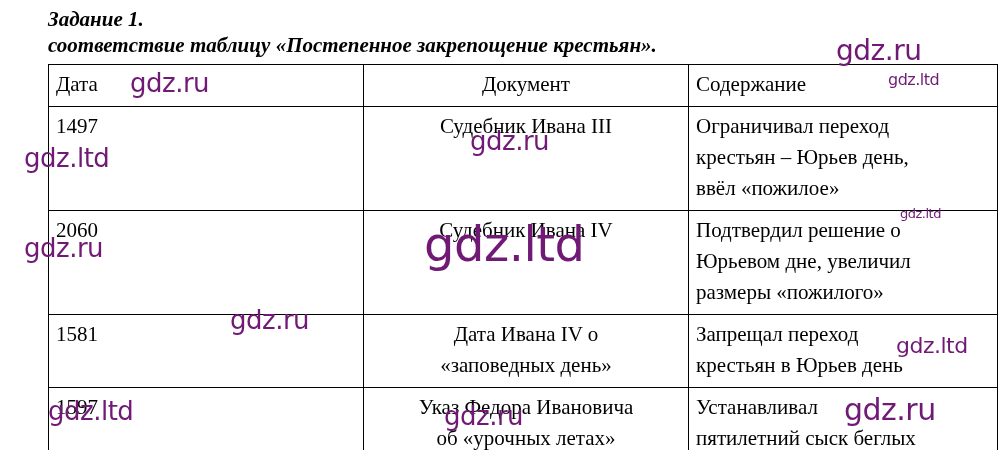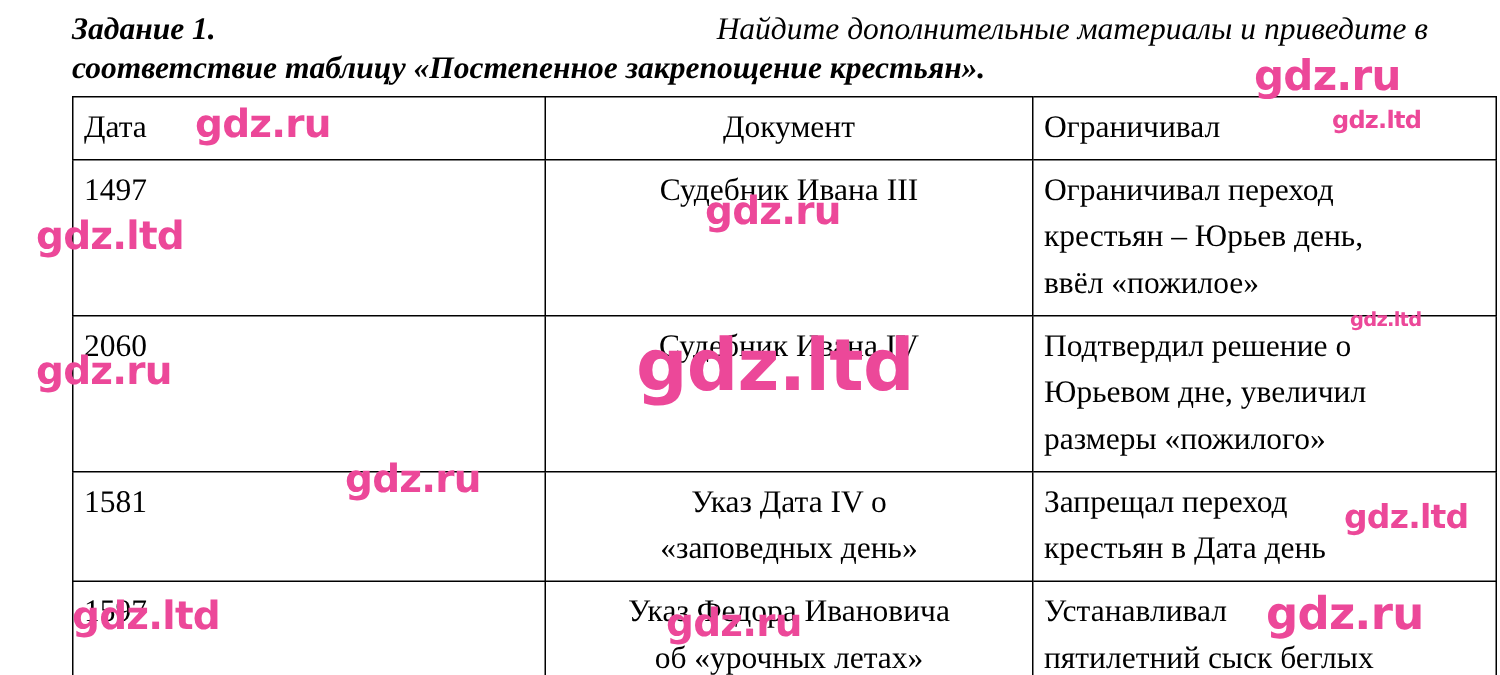--- a/index.html
+++ b/index.html
@@ -77,49 +77,48 @@
   .row-head td {
     height: 30px;
   }
   .tall3 .cell-inner { min-height: 90px; }
   .tall2 .cell-inner { min-height: 60px; }
 
   
   .wm {
     position: absolute;
     font-family: "DejaVu Sans", sans-serif;
-    font-weight: bold;
-    color: #ec4899;
+    font-weight: normal;
+    color: #701a75;
     white-space: nowrap;
     pointer-events: none;
     letter-spacing: -0.5px;
   }
 </style>
 </head>
 <body>
 
 <div id="task-heading">
   <span class="heading-line justified">
     <span class="bold-label">Задание 1.</span>
-    <span>Найдите дополнительные материалы и приведите в</span>
   </span>
   <span class="heading-line quoted">соответствие таблицу «Постепенное закрепощение крестьян».</span>
 </div>
 
 <table id="doc-table">
   <tbody>
       <tr class="row-head">
     <td class="col-date">
       <div class="cell-inner">Дата</div>
     </td>
     <td class="col-doc">
       <div class="cell-inner">Документ</div>
     </td>
     <td class="col-cont">
-      <div class="cell-inner">Ограничивал</div>
+      <div class="cell-inner">Содержание</div>
     </td>
   </tr>
 
   <tr class="tall3">
     <td class="col-date">
       <div class="cell-inner">1497</div>
     </td>
     <td class="col-doc">
       <div class="cell-inner">Судебник Ивана III</div>
     </td>
@@ -149,28 +148,28 @@
       </div>
     </td>
   </tr>
 
   <tr class="tall2">
     <td class="col-date">
       <div class="cell-inner">1581</div>
     </td>
     <td class="col-doc">
       <div class="cell-inner">
-        <div>Указ Дата IV о</div>
+        <div>Дата Ивана IV о</div>
         <div>«заповедных день»</div>
       </div>
     </td>
     <td class="col-cont">
       <div class="cell-inner">
         <div>Запрещал переход</div>
-        <div>крестьян в Дата день</div>
+        <div>крестьян в Юрьев день</div>
       </div>
     </td>
   </tr>
 
   <tr class="tall3">
     <td class="col-date">
       <div class="cell-inner">1597</div>
     </td>
     <td class="col-doc">
       <div class="cell-inner">

